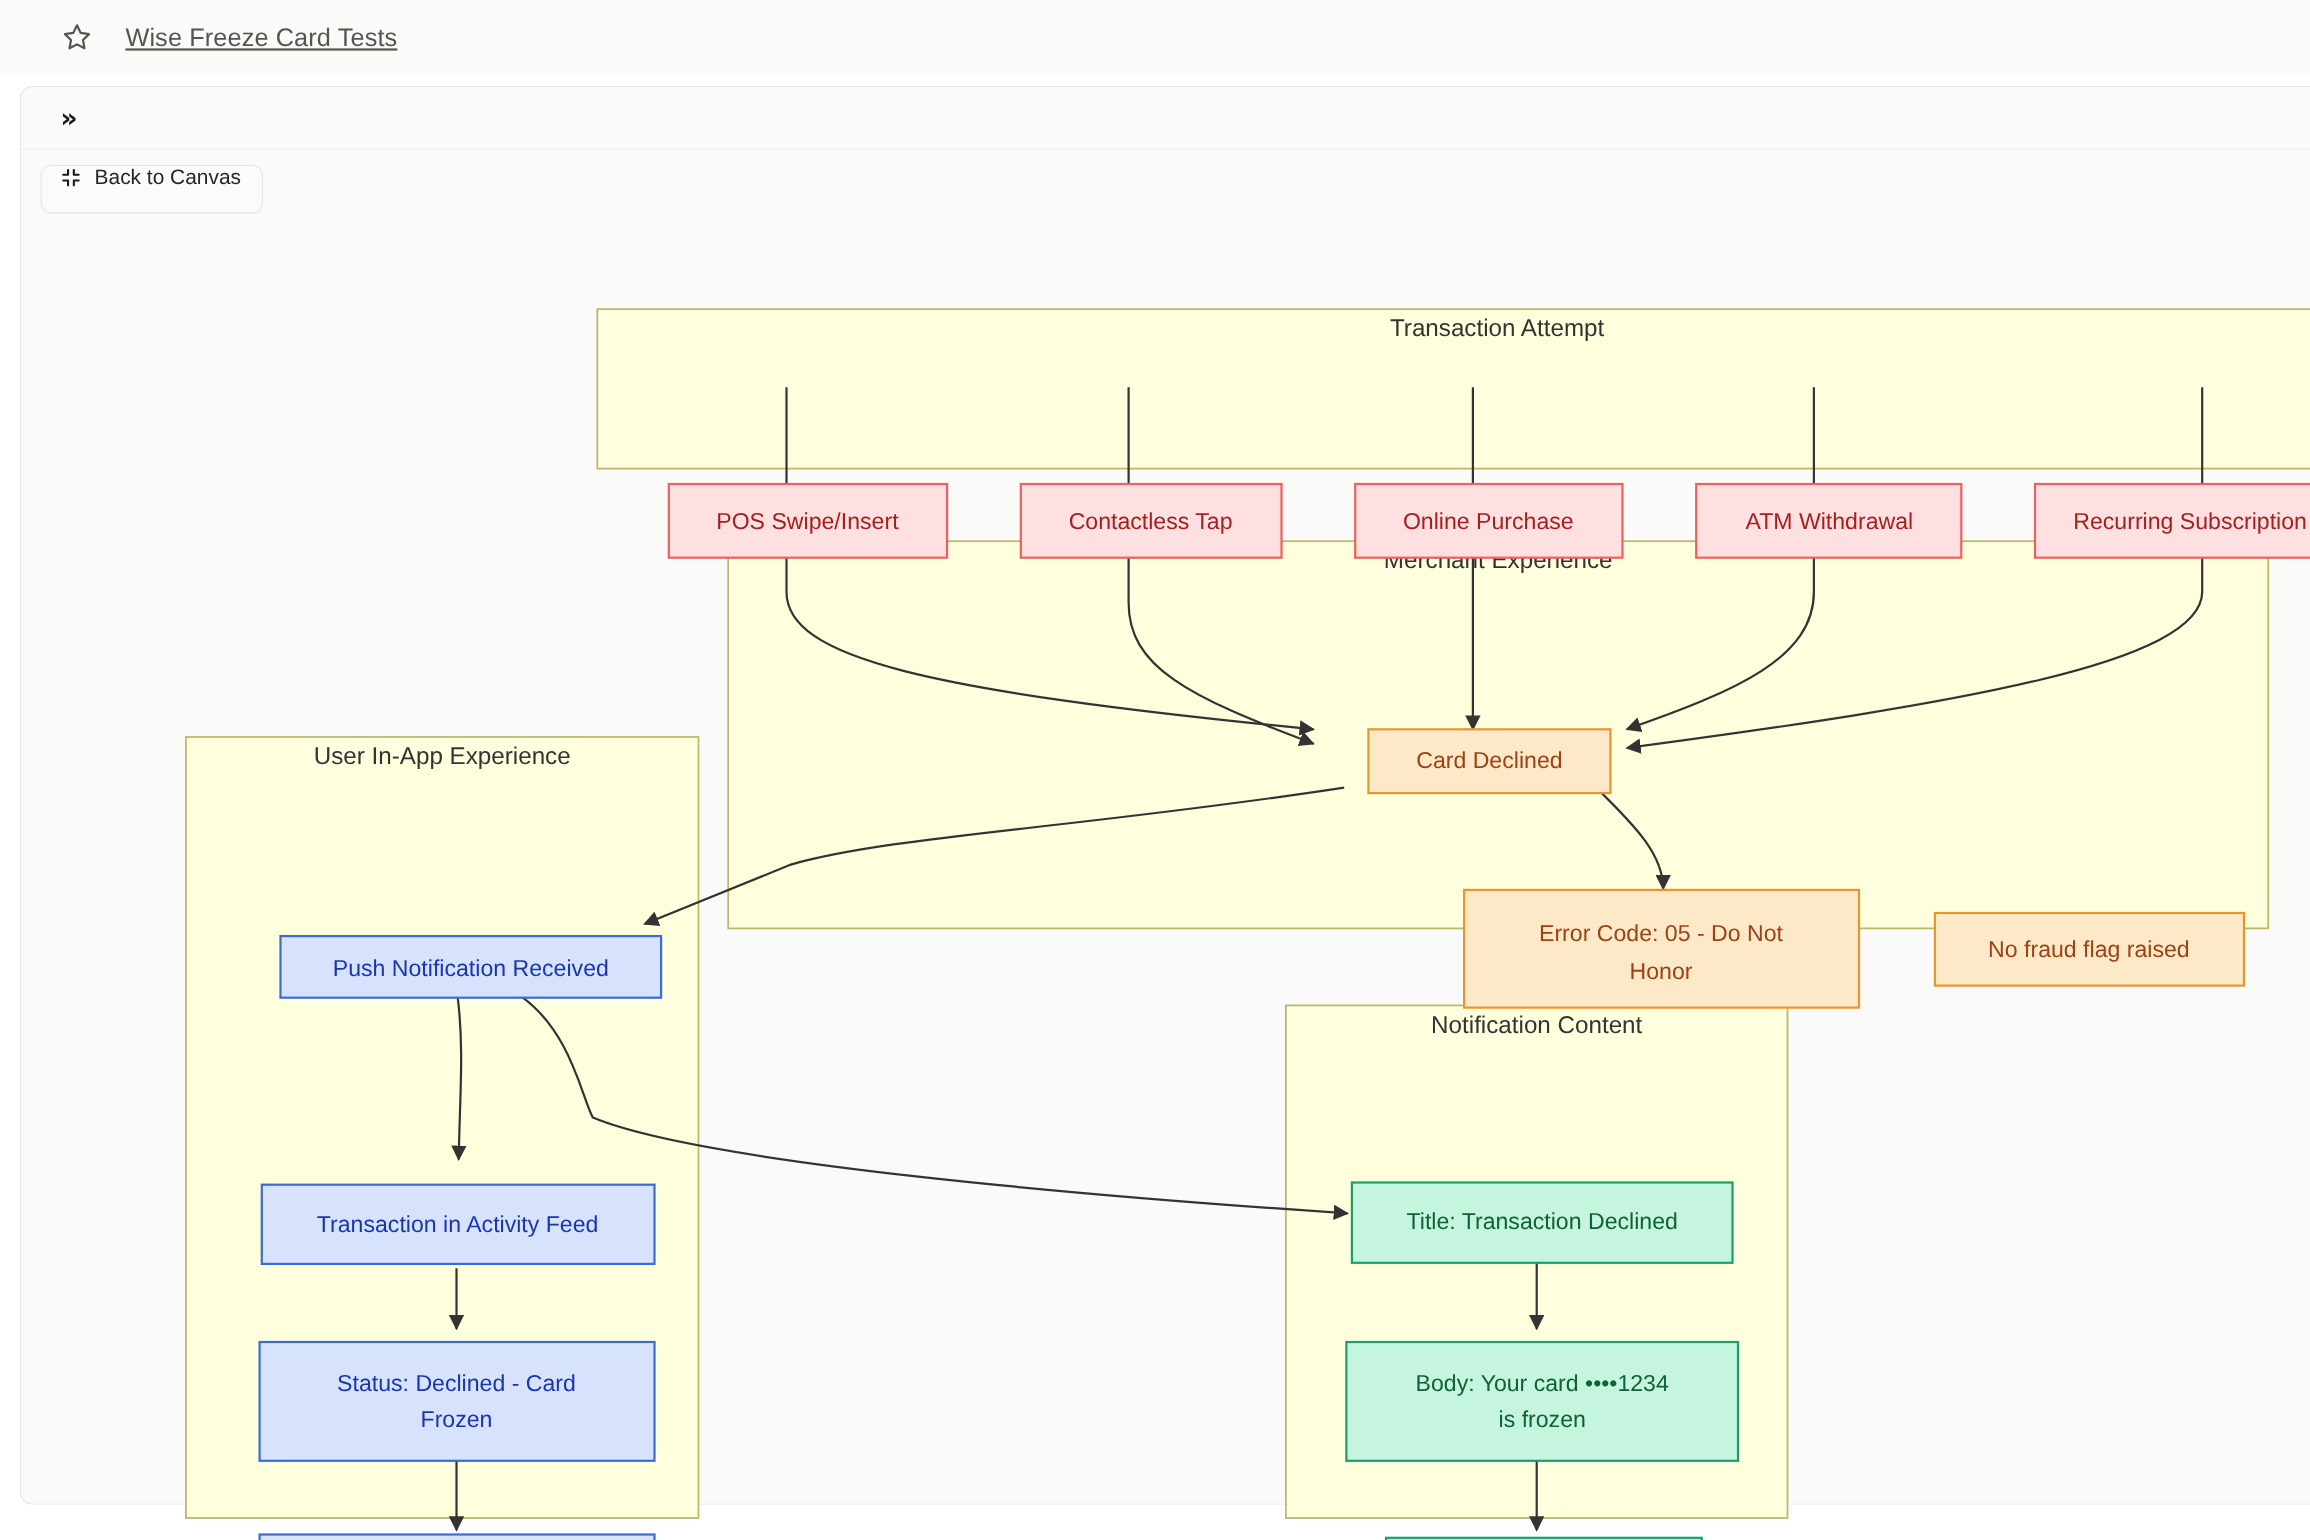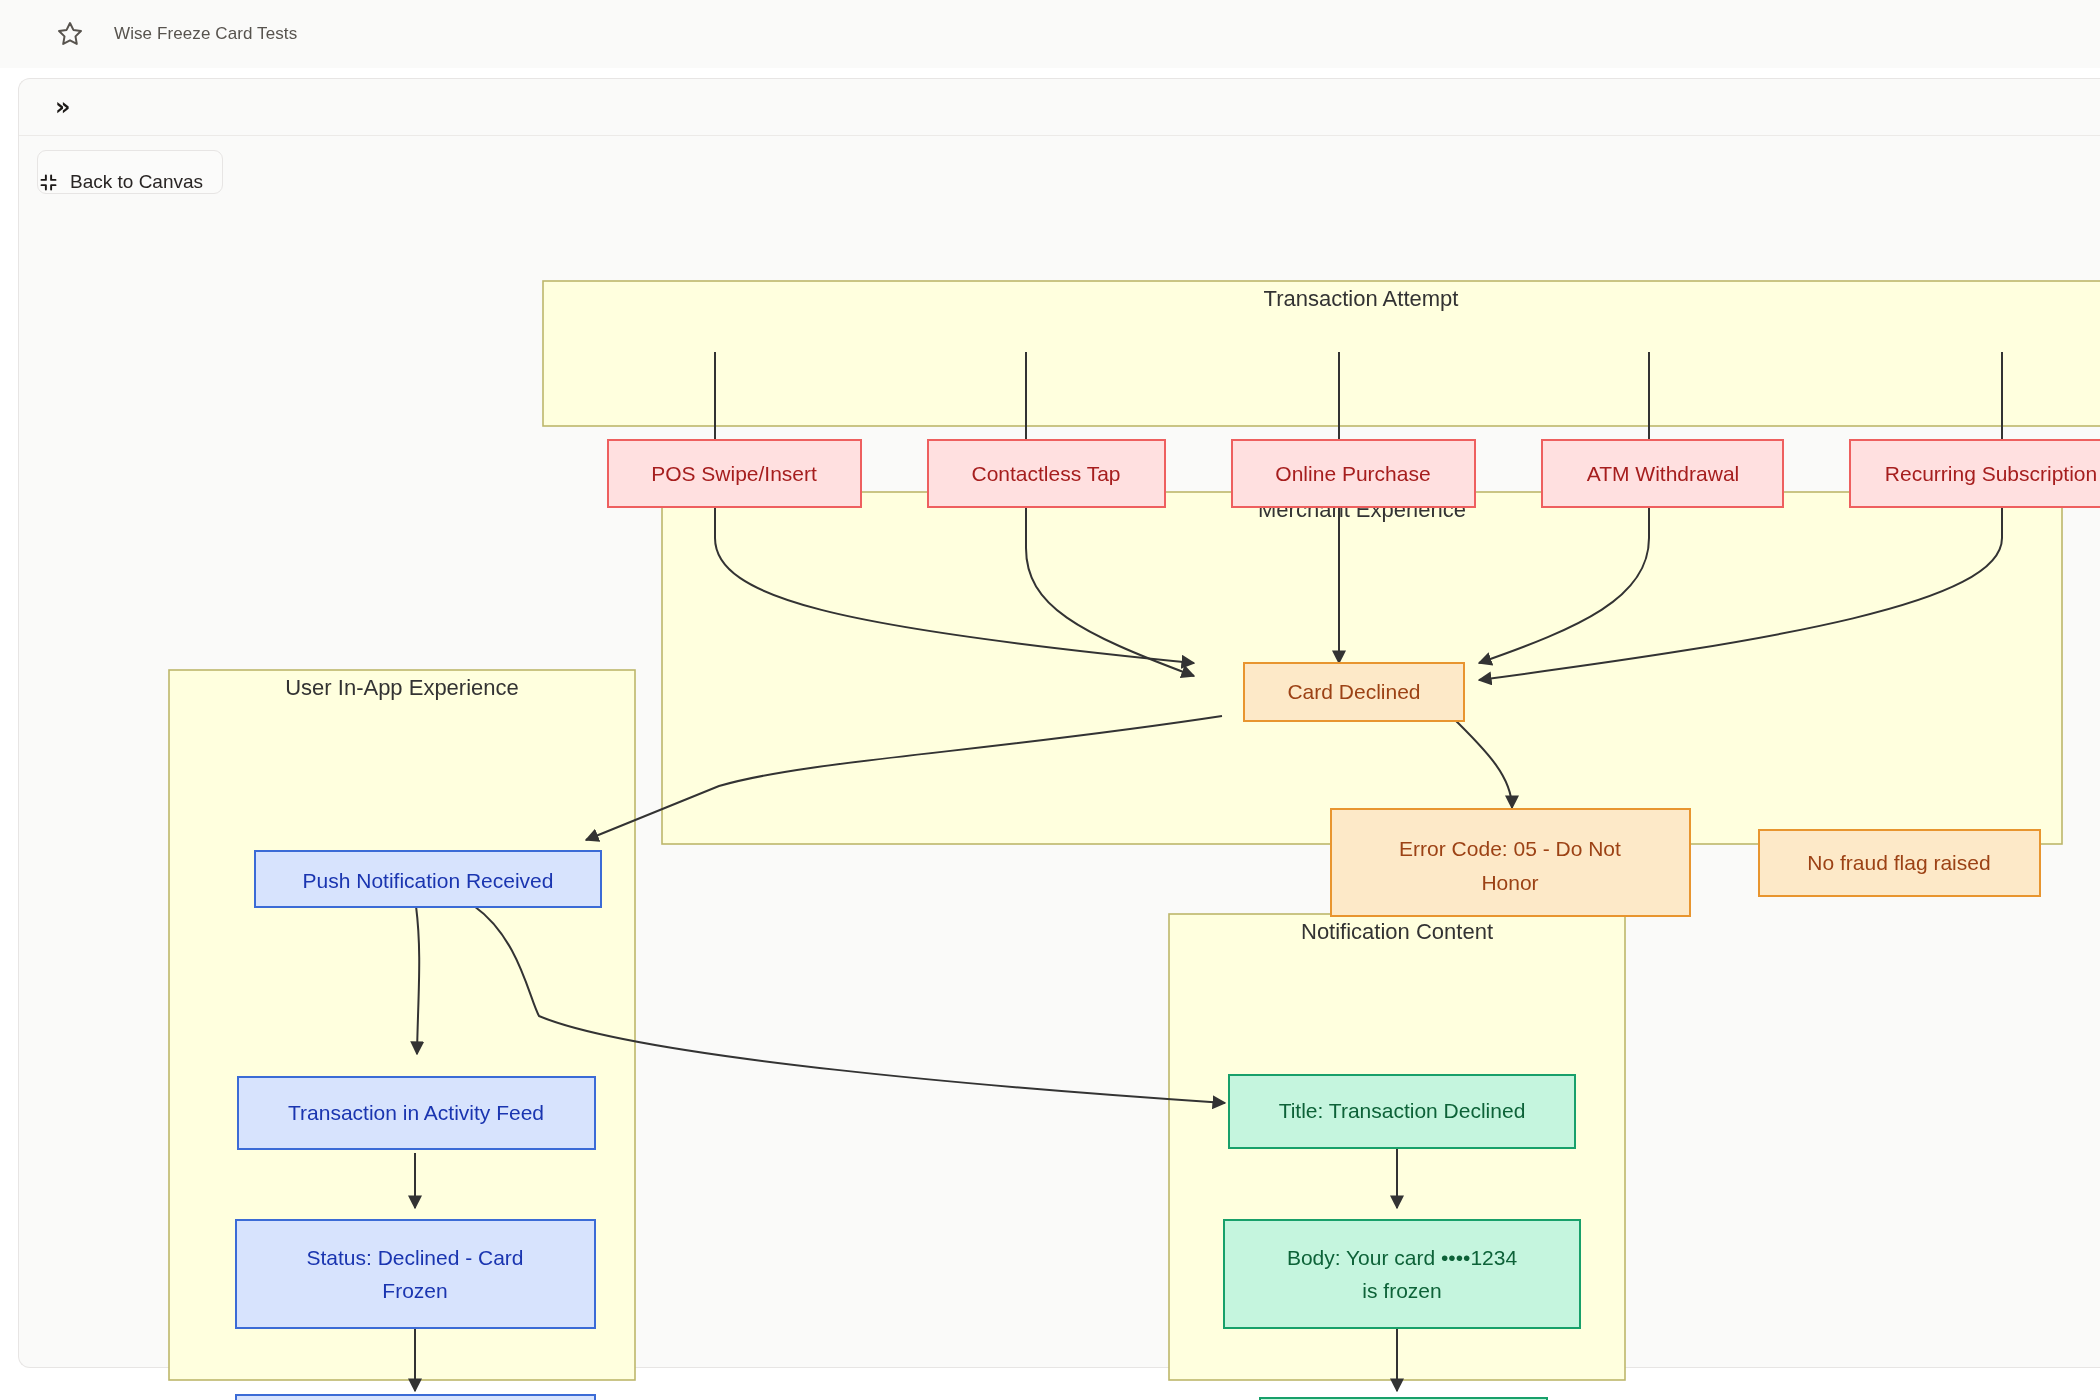--- a/index.html
+++ b/index.html
@@ -13,21 +13,21 @@
 
   
   #titlebar {
     position: absolute; left: 0; top: 0; width: 2100px; height: 68px;
     background: #fafaf9;
     display: flex; align-items: center;
   }
   #star-icon { margin-left: 56px; width: 28px; height: 28px; display:block; }
   #page-title {
     margin-left: 30px;
-    font-size: 17px; color: #57534e; letter-spacing: .1px;
+    font-size: 23px; color: #57534e; letter-spacing: .1px; text-decoration: underline;
   }
 
   
   #panel {
     position: absolute; left: 18px; top: 78px;
     width: 2090px; height: 1290px;
     background: #fafaf9;
     border: 1px solid #e7e5e4;
     border-radius: 12px 0 0 12px;
     border-right: none;
@@ -41,22 +41,22 @@
     margin-left: 36px; font-size: 24px; color: #1c1917;
     font-family: "DejaVu Sans", sans-serif; line-height: 1;
     letter-spacing: -3px; font-weight: 600;
   }
   #toolbar {
     position: absolute; left: 0; top: 57px; width: 100%; height: 72px;
     display: flex; align-items: center;
   }
   #back-to-canvas {
     margin-left: 18px;
-    display: inline-flex; align-items: flex-end; gap: 11px;
-    height: 44px; padding: 0 19px 0 0;
+    display: inline-flex; align-items: flex-start; gap: 11px;
+    height: 44px; padding: 0 19px 0 16px;
     background: #fbfbfa;
     border: 1px solid #e7e5e4;
     border-radius: 9px;
     font-size: 19px; color: #292524;
     cursor: pointer; white-space: nowrap;
   }
   #collapse-icon { width: 21px; height: 21px; display:block; }
 
   
   #diagram {

